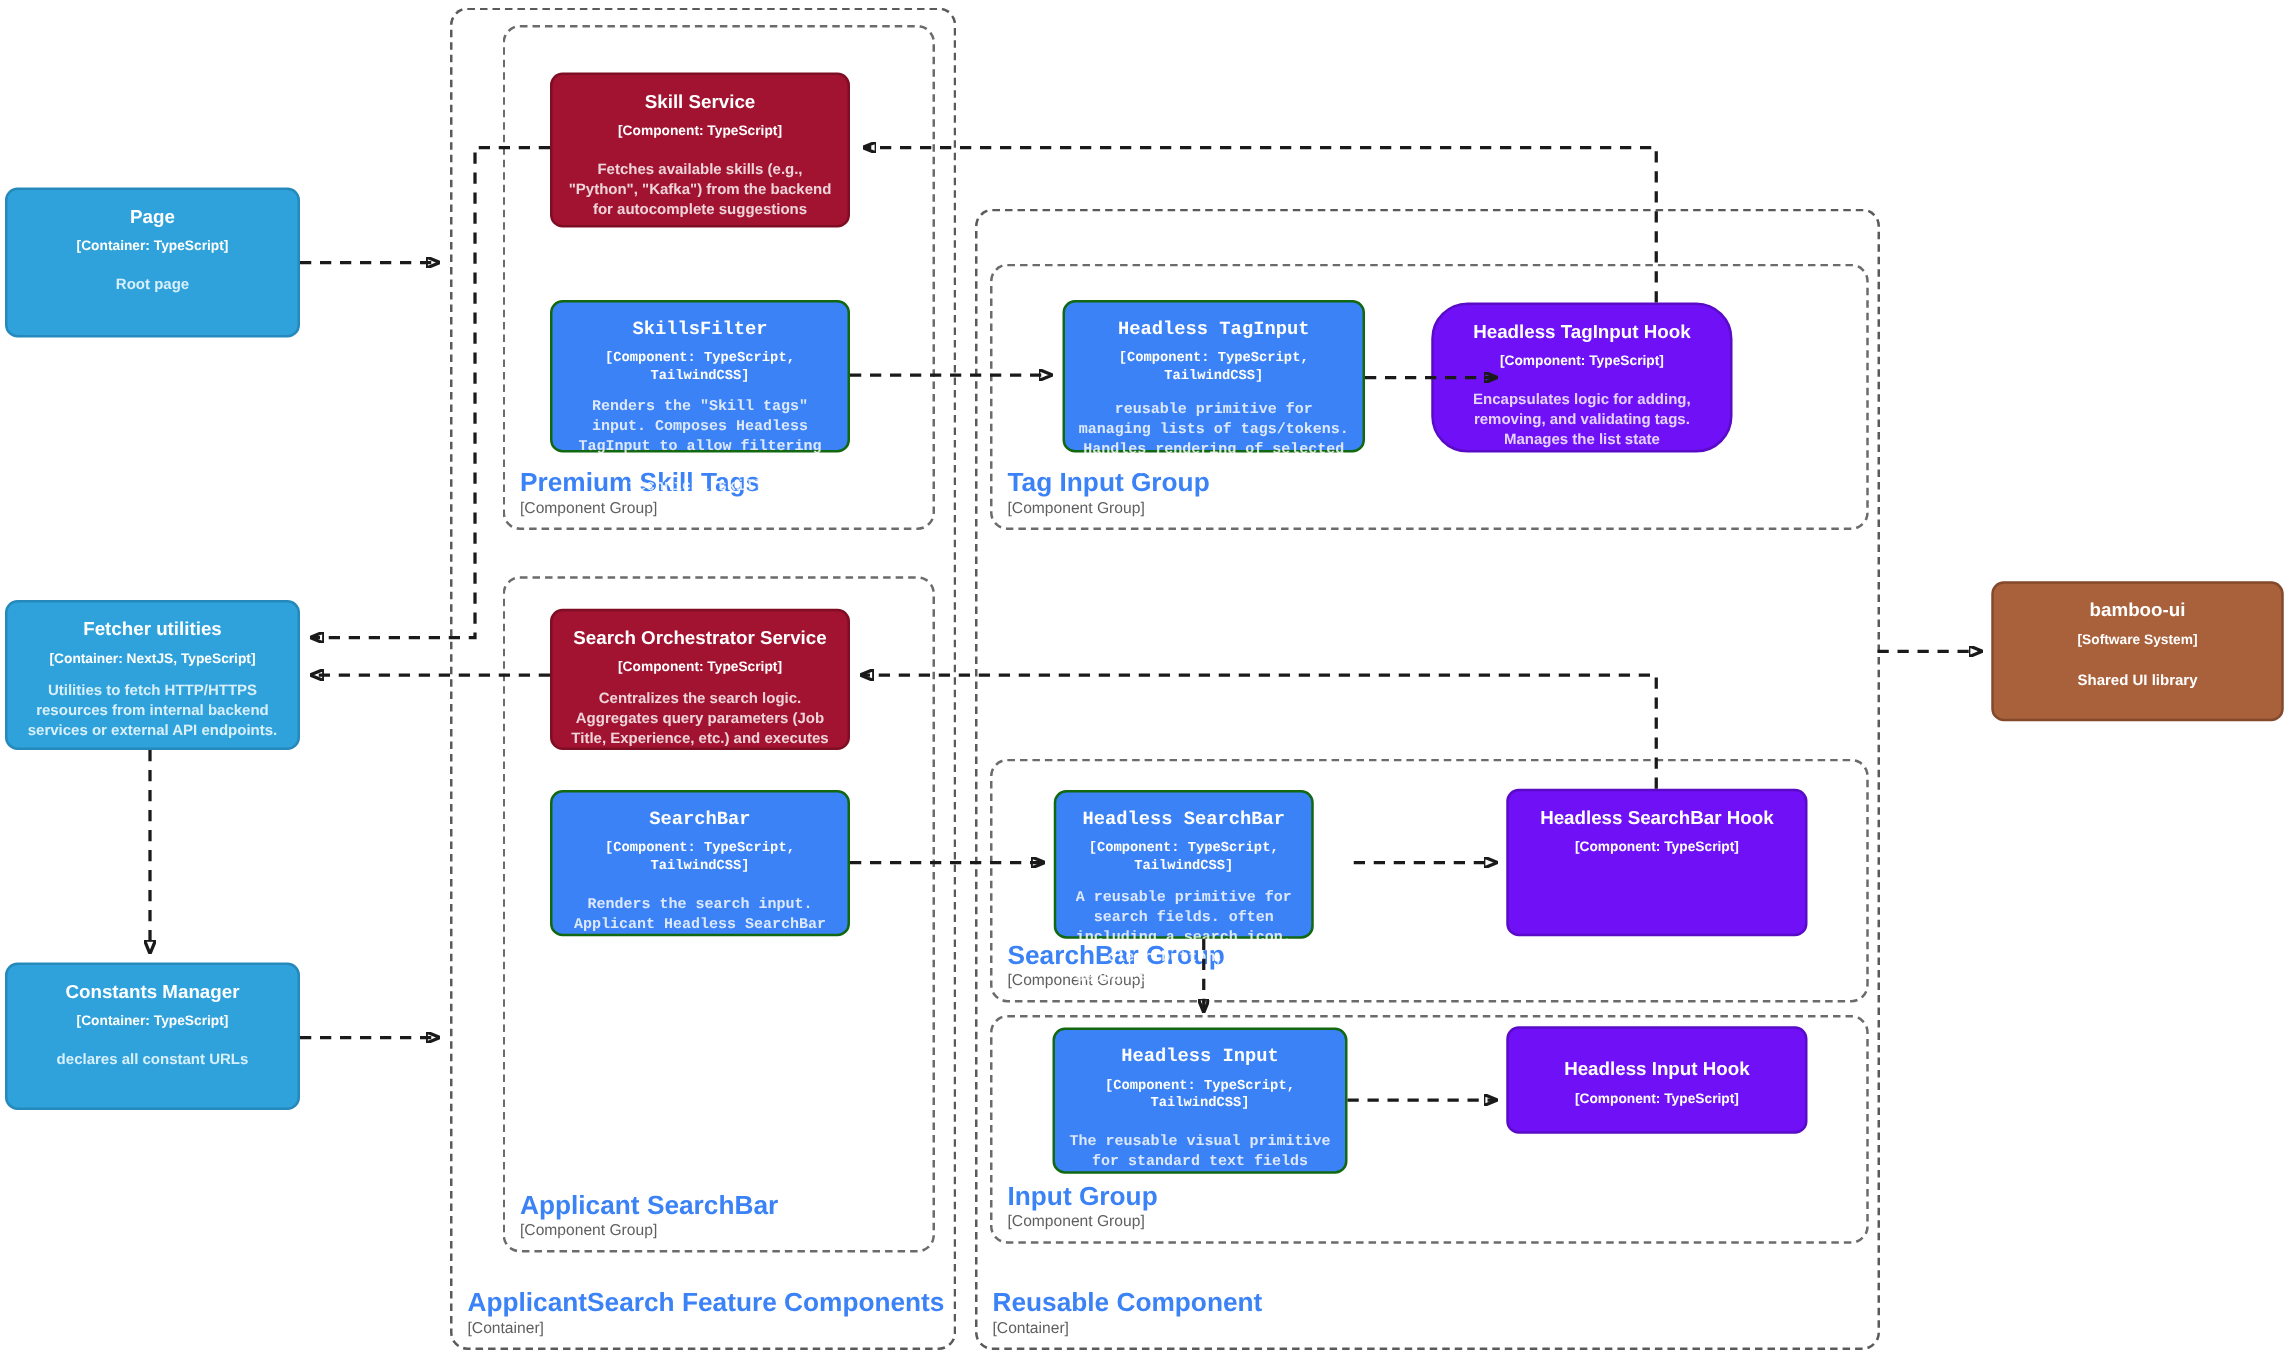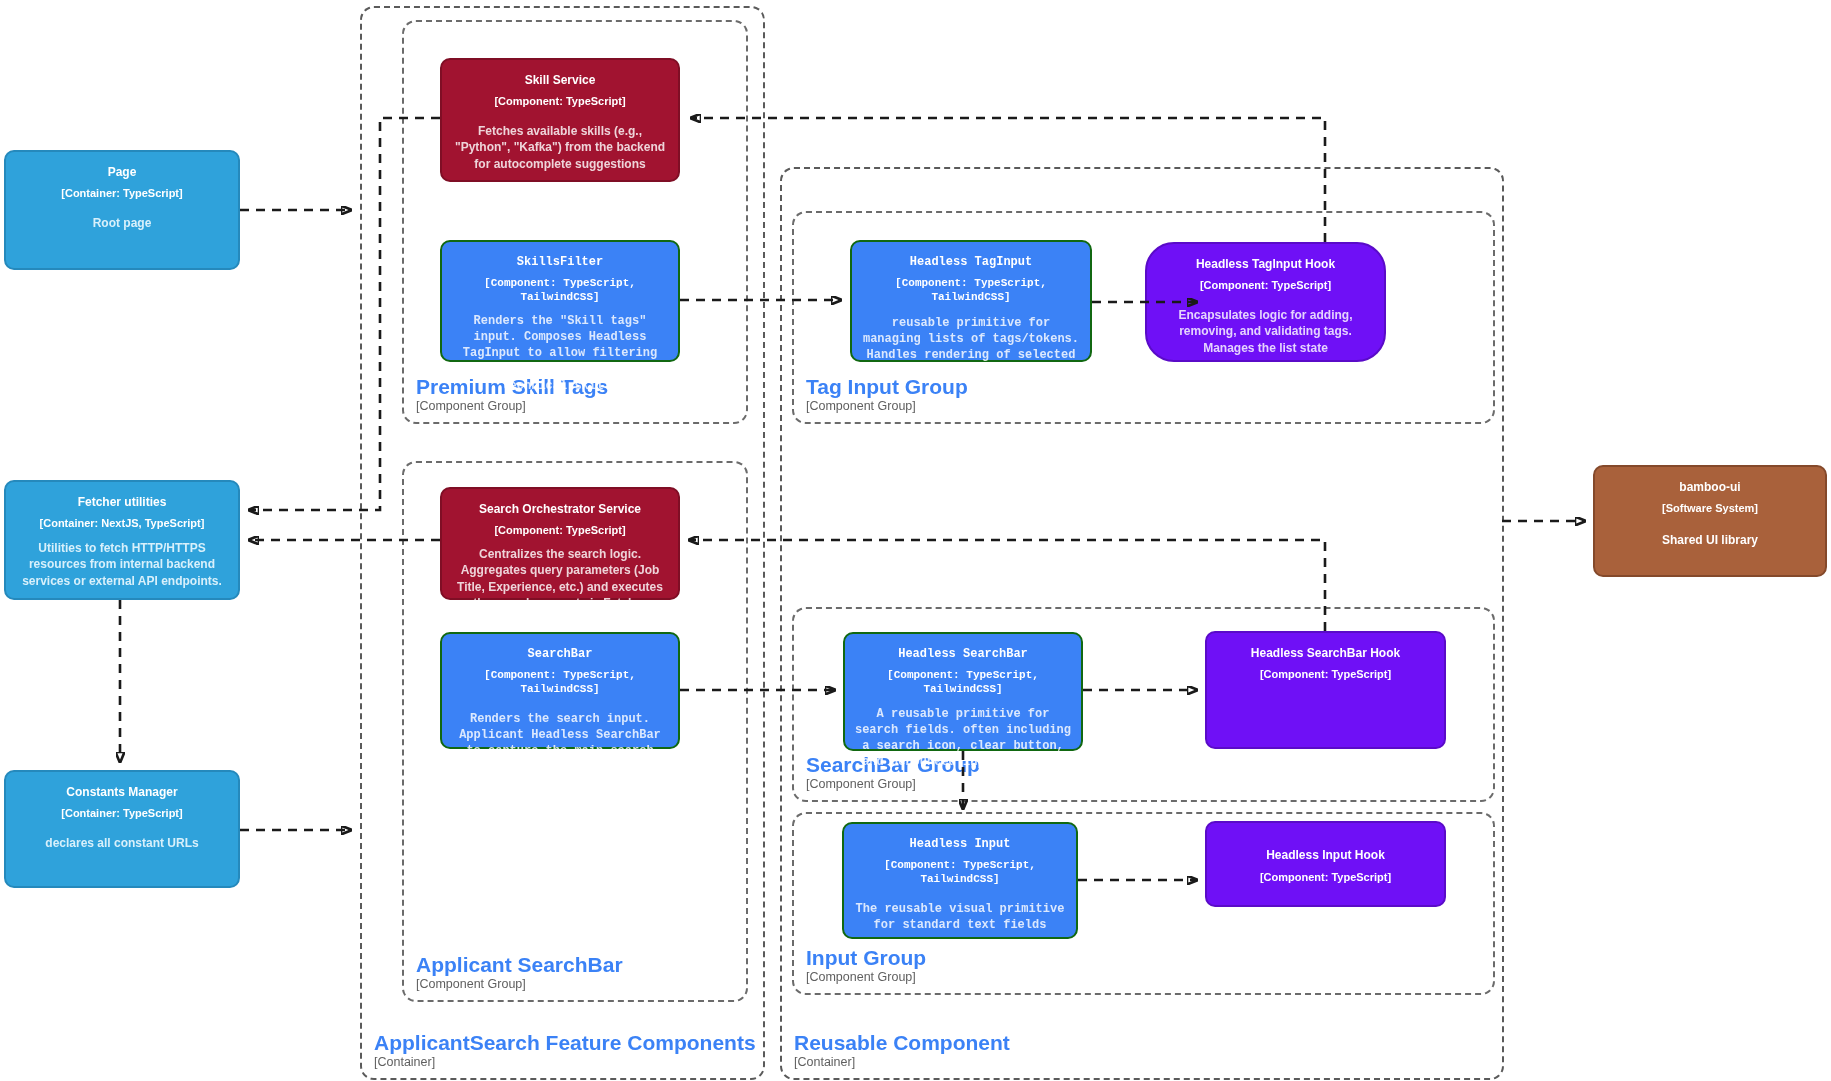--- a/index.html
+++ b/index.html
@@ -9,21 +9,21 @@
   
   .frame{position:absolute;border:2px dashed #6b6b6b;border-radius:14px;background:transparent;}
   .frame--container{border-color:#5a5a5a;}
   .frame-label{position:absolute;left:12px;bottom:8px;text-align:left;}
   .frame-title{font-size:21px;font-weight:bold;color:#3b82f6;line-height:1.15;}
   .frame-subtitle{font-size:12.5px;color:#5f5f5f;line-height:1.2;}
 
   
   .node{position:absolute;border-radius:10px;color:#ffffff;text-align:center;
         box-sizing:border-box;padding:13px 8px 8px 8px;display:flex;flex-direction:column;align-items:center;}
-  .node-title{font-size:12px;font-weight:bold;line-height:1.2;}
+  .node-title{font-size:15px;font-weight:bold;line-height:1.2;}
   .node-subtitle{font-size:11px;font-weight:600;line-height:1.25;margin-top:8px;}
   .node-desc{font-size:12px;font-weight:600;line-height:1.35;margin-top:14px;color:rgba(255,255,255,0.82);}
   .node--blue{background:#2fa2db;border:2px solid #2589bc;}
   .node--red{background:#a11330;border:2px solid #7f0e25;}
   .node--green{background:#3b82f6;border:2px solid #116811;font-family:Liberation Mono, monospace;}
   .node--purple{background:#6f10f6;border:2px solid #5a0bc8;}
   .node--brown{background:#a9613b;border:2px solid #84492b;}
   .node--blue .node-desc{color:#d8f0fb;}
   .node--brown .node-desc{color:#ffffff;}
 
@@ -126,21 +126,21 @@
     <div class="node-subtitle">[Component: TypeScript]</div>
     <div class="node-desc" style="margin-top:8px;">Centralizes the search logic. Aggregates query parameters (Job Title, Experience, etc.) and executes the search request via Fetcher Utilities</div>
   </div>
 
   <div class="node node--green" style="left:440px;top:632px;width:240px;height:117px;">
     <div class="node-title">SearchBar</div>
     <div class="node-subtitle">[Component: TypeScript, TailwindCSS]</div>
     <div class="node-desc">Renders the search input. Applicant Headless SearchBar to capture the main search query</div>
   </div>
 
-  <div class="node node--green" style="left:843px;top:632px;width:240px;height:119px;">
+  <div class="node node--green" style="left:843px;top:632px;width:208px;height:119px;">
     <div class="node-title">Headless SearchBar</div>
     <div class="node-subtitle">[Component: TypeScript, TailwindCSS]</div>
     <div class="node-desc" style="margin-top:9px;">A reusable primitive for search fields. often including a search icon, clear button, and debounced input handling</div>
   </div>
 
   <div class="node node--purple" style="left:1205px;top:631px;width:241px;height:118px;">
     <div class="node-title">Headless SearchBar Hook</div>
     <div class="node-subtitle">[Component: TypeScript]</div>
   </div>
 

